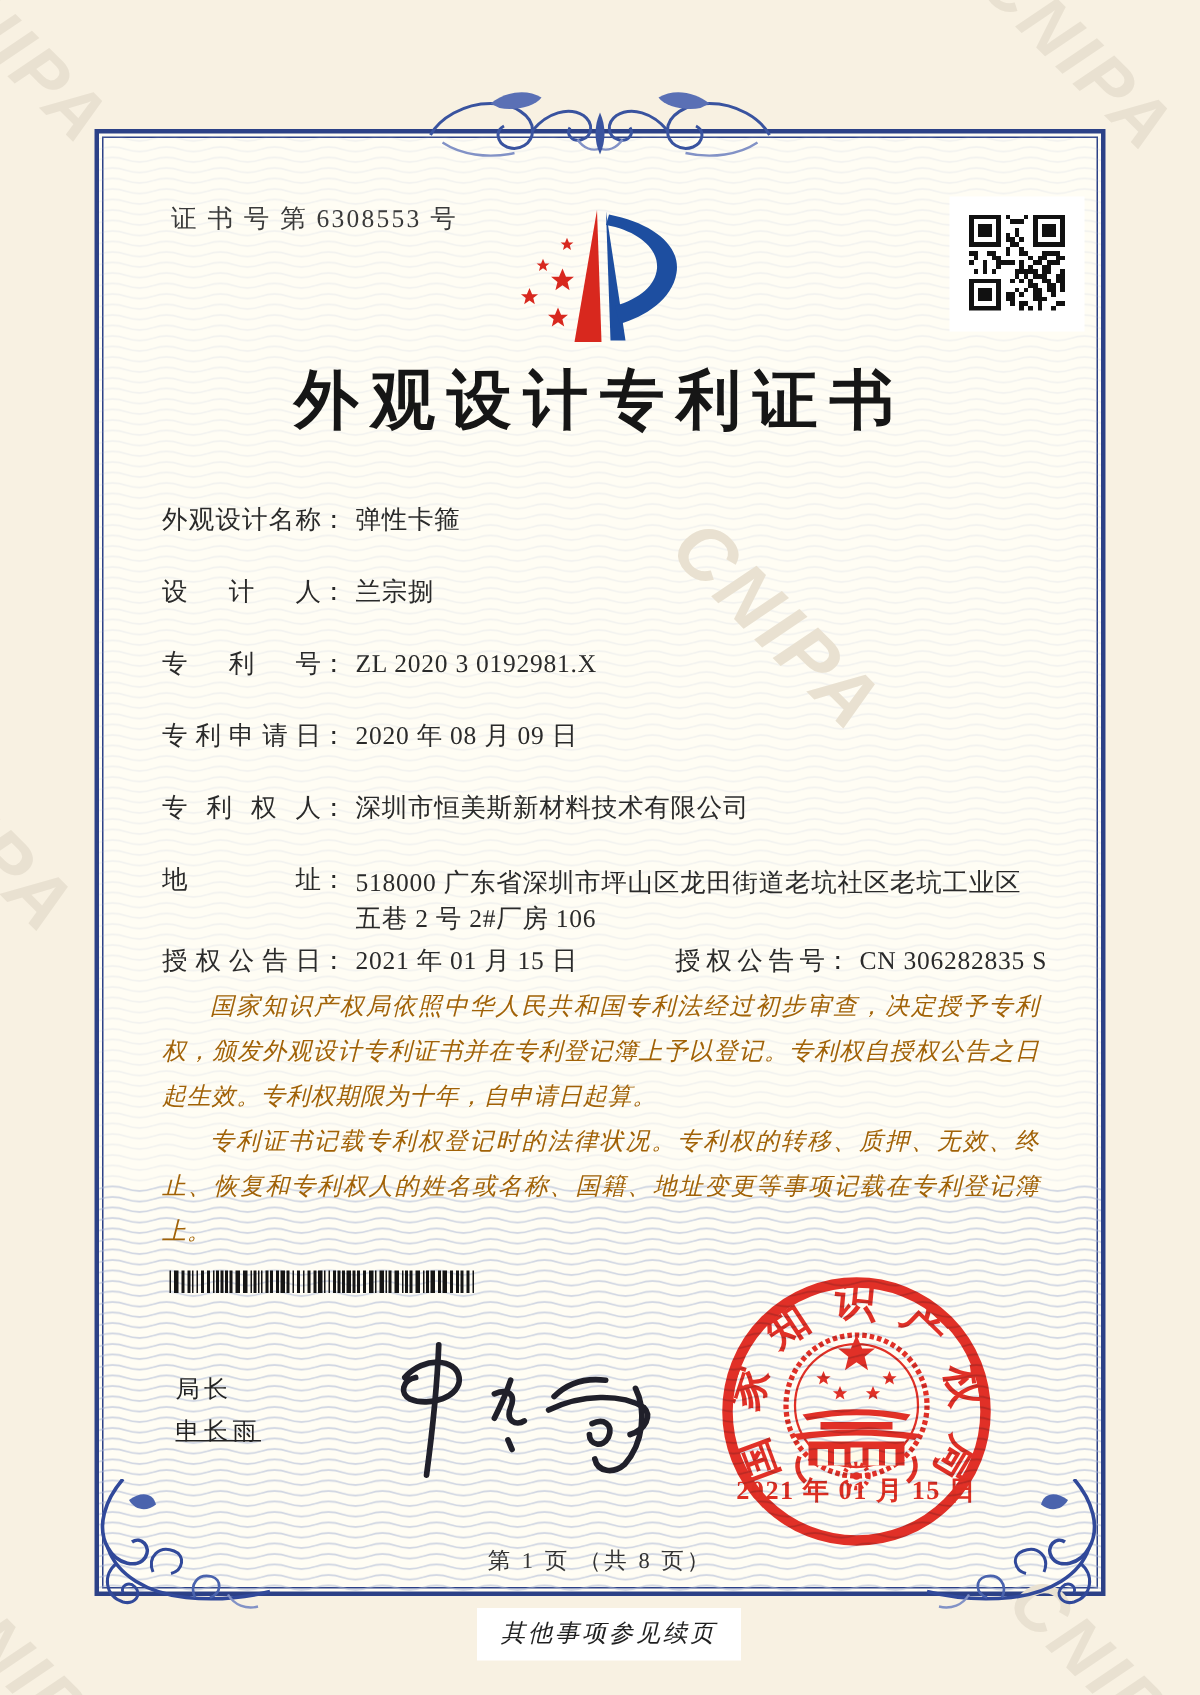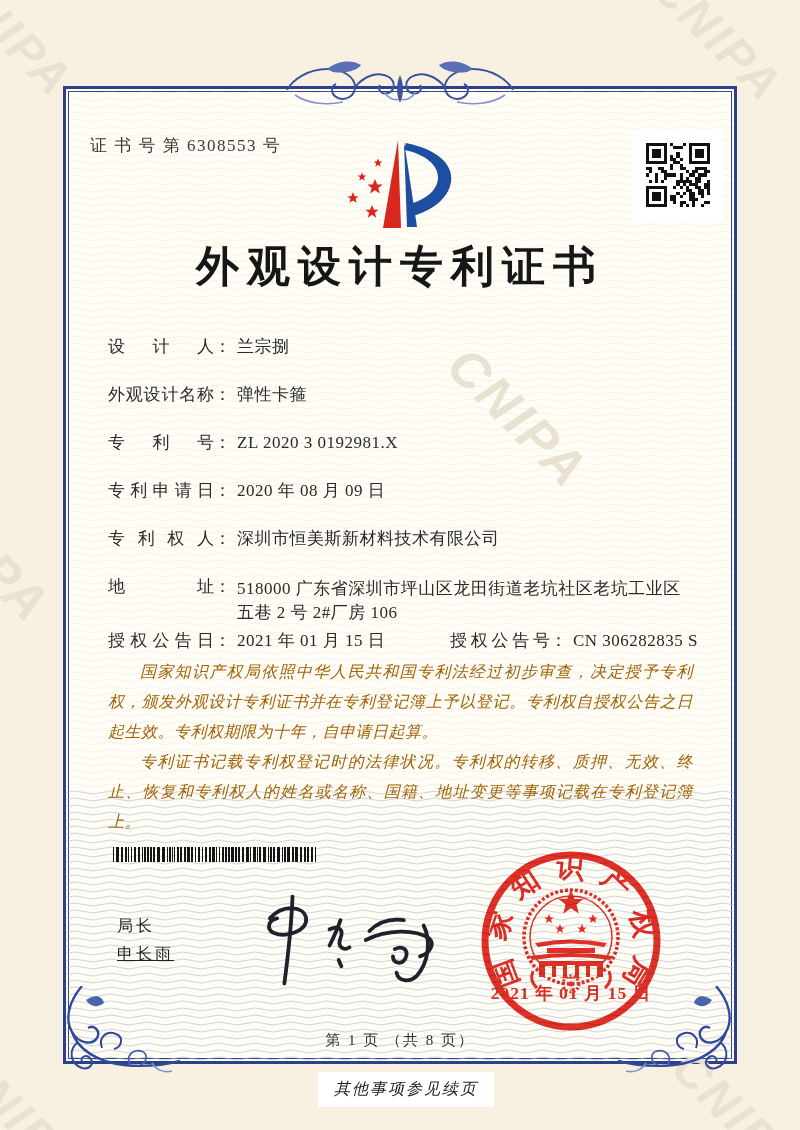--- a/index.html
+++ b/index.html
@@ -16,21 +16,21 @@
          border:3px solid #2c4187;background:#fffdf4;z-index:1;}
   .frame-inner{position:absolute;inset:2px;border:1px solid #2c4187;}
 
   .waves{position:absolute;left:66px;top:89px;z-index:2;}
 
   .ornament-top{position:absolute;left:285px;top:57px;z-index:4;}
   .corner{position:absolute;z-index:4;}
   .corner.left{left:52px;top:986px;}
   .corner.right{left:616px;top:986px;transform:scaleX(-1);}
 
-  .cert-no{position:absolute;left:90px;top:134px;font-size:17px;letter-spacing:1.5px;
+  .cert-no{position:absolute;left:114px;top:134px;font-size:17px;letter-spacing:1.5px;
            color:#3a3a3a;z-index:4;}
 
   .logo{position:absolute;left:338px;top:136px;z-index:4;}
 
   .qr-box{position:absolute;left:633px;top:131px;width:90px;height:90px;background:#fff;z-index:4;}
   .qr-box svg{position:absolute;left:13px;top:12px;width:64px;height:64px;shape-rendering:crispEdges;}
 
   .title{position:absolute;left:0;top:238px;width:800px;margin:0;text-align:center;
          font-size:43px;font-weight:700;letter-spacing:8px;color:#161616;z-index:4;}
 
@@ -262,24 +262,24 @@
         <rect x="0" y="14" width="7" height="7" fill="#111"></rect>
         <rect x="1" y="15" width="5" height="5" fill="#fff"></rect>
         <rect x="2" y="16" width="3" height="3" fill="#111"></rect>
       </svg>
   </div>
 
   <h1 class="title">外观设计专利证书</h1>
 
   <div class="fields">
     <div class="frow">
+      <span class="flabel">外观设计名称</span><span class="colon">：</span><span class="fvalue">弹性卡箍</span>
+    </div>
+    <div class="frow">
       <span class="flabel">设计人</span><span class="colon">：</span><span class="fvalue">兰宗捌</span>
-    </div>
-    <div class="frow">
-      <span class="flabel">外观设计名称</span><span class="colon">：</span><span class="fvalue">弹性卡箍</span>
     </div>
     <div class="frow">
       <span class="flabel">专利号</span><span class="colon">：</span><span class="fvalue">ZL 2020 3 0192981.X</span>
     </div>
     <div class="frow">
       <span class="flabel">专利申请日</span><span class="colon">：</span><span class="fvalue">2020 年 08 月 09 日</span>
     </div>
     <div class="frow">
       <span class="flabel">专利权人</span><span class="colon">：</span><span class="fvalue">深圳市恒美斯新材料技术有限公司</span>
     </div>

